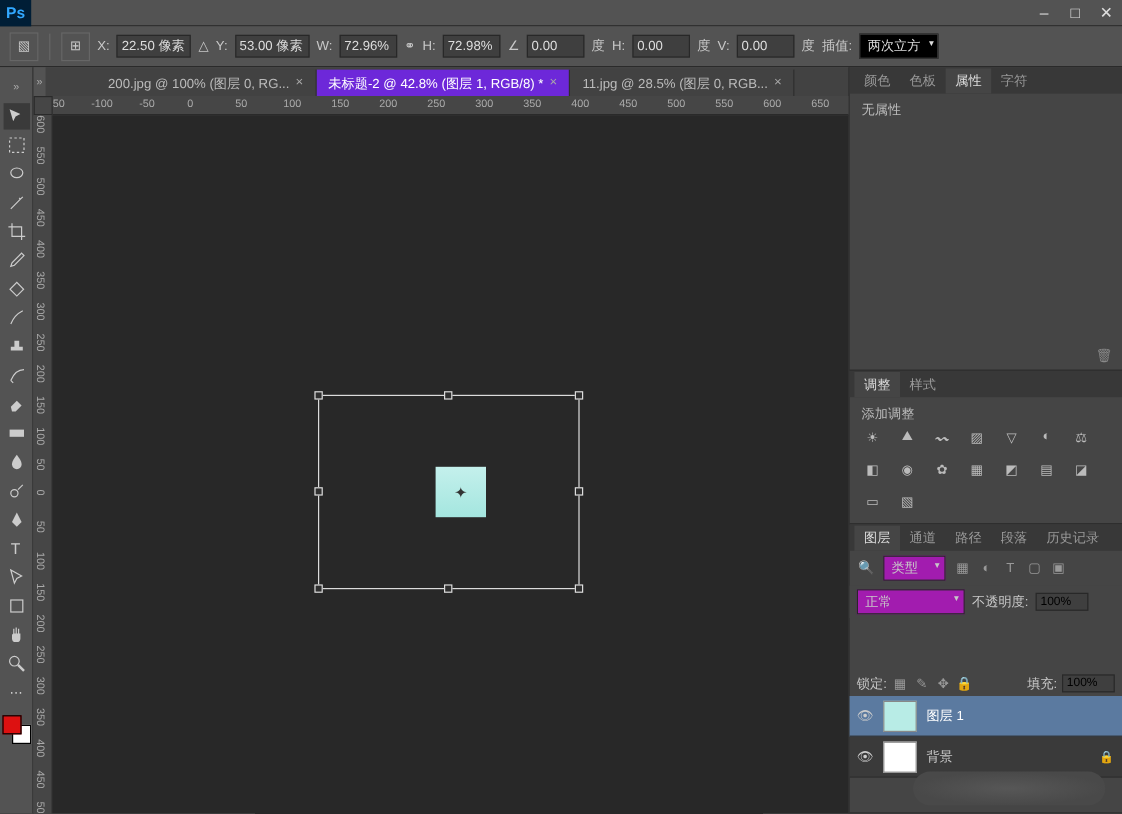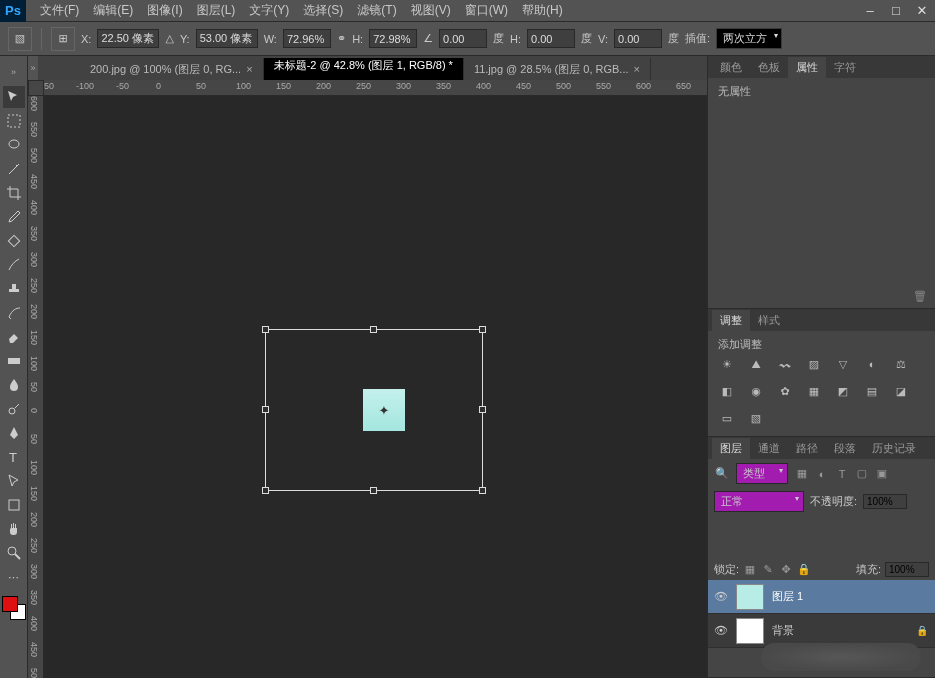--- a/index.html
+++ b/index.html
@@ -27,21 +27,21 @@
 .tool { width: 22px; height: 22px; display: flex; align-items: center; justify-content: center; color: #ccc; position: relative; }
 .tool.active { background: #3a3a3a; }
 .tool svg { width: 16px; height: 16px; }
 .color-swatches { margin-top: 6px; position: relative; width: 24px; height: 24px; }
 .swatch-bg { position: absolute; right: 0; bottom: 0; width: 16px; height: 16px; background: #fff; border: 1px solid #000; }
 .swatch-fg { position: absolute; left: 0; top: 0; width: 16px; height: 16px; background: #d11; border: 1px solid #000; }
 
 .doc-area { flex: 1; display: flex; flex-direction: column; background: #535353; }
 .doc-tabs { height: 24px; background: #424242; display: flex; align-items: end; padding-left: 42px; }
 .doc-tab { height: 22px; padding: 0 10px; background: #424242; color: #bbb; display: flex; align-items: center; gap: 5px; font-size: 11px; border-right: 1px solid #2f2f2f; }
-.doc-tab.active { background: #000000; color: #fff; flex-direction: column; }
+.doc-tab.active { background: #6d28d9; color: #fff; }
 .tab-close { font-size: 11px; color: #aaa; }
 .tiny-expand { width: 10px; height: 24px; display:flex;align-items:center;justify-content:center;font-size:9px;color:#aaa;}
 
 .doc-tabs-wrap { display:flex; }
 .ruler-corner { width: 16px; height: 16px; background: #464646; border: 1px solid #2a2a2a; }
 .ruler-h { height: 16px; background: #464646; border-bottom: 1px solid #2a2a2a; position: relative; overflow:hidden; font-size:9px; color:#aaa;}
 .ruler-v { width: 16px; background: #464646; border-right: 1px solid #2a2a2a; position: relative; overflow:hidden; font-size:9px; color:#aaa;}
 .ruler-h span{position:absolute;top:1px;}
 .ruler-v span{position:absolute;left:1px;}
 .canvas-wrap { flex: 1; display: flex; }
@@ -86,32 +86,20 @@
 .lock-indicator{margin-left:auto;color:#aaa;font-size:10px;}
 
 .trash-row{height:20px;display:flex;justify-content:flex-end;padding:2px 8px;color:#888;}
 .ghost-buttons{position:absolute;right:14px;bottom:6px;width:160px;height:28px;background:radial-gradient(ellipse,#575757,#494949 70%);border-radius:14px;}
 </style>
 </head>
 <body>
 
 <div class="titlebar">
   <div class="ps-logo">Ps</div>
-  <div class="menu-items">
-    <div class="menu-item">文件(F)</div>
-    <div class="menu-item">编辑(E)</div>
-    <div class="menu-item">图像(I)</div>
-    <div class="menu-item">图层(L)</div>
-    <div class="menu-item">文字(Y)</div>
-    <div class="menu-item">选择(S)</div>
-    <div class="menu-item">滤镜(T)</div>
-    <div class="menu-item">视图(V)</div>
-    <div class="menu-item">窗口(W)</div>
-    <div class="menu-item">帮助(H)</div>
-  </div>
   <div class="window-controls">
     <div class="win-btn">–</div>
     <div class="win-btn">□</div>
     <div class="win-btn">✕</div>
   </div>
 </div>
 
 <div class="options-bar">
   <div class="opt-icon">▧</div>
   <div class="opt-sep"></div>

